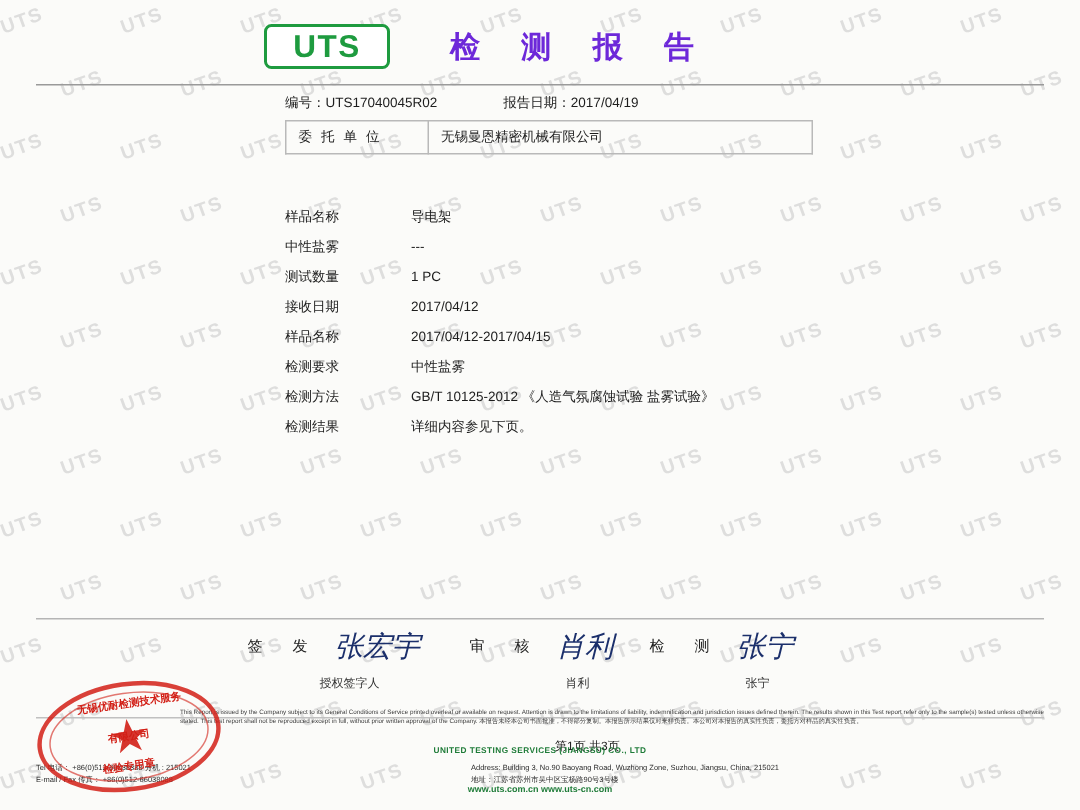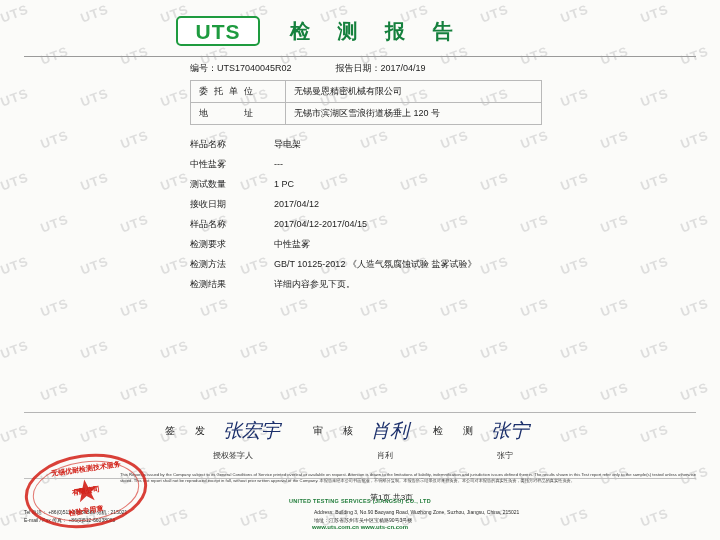--- a/index.html
+++ b/index.html
@@ -42,23 +42,23 @@
     border:2px solid #1e9b3f;
     border-radius:5px;
     box-sizing:border-box;
     display:flex;align-items:center;justify-content:center;
   }
   .uts-logo .uts-txt{
     font-size:21px;font-weight:bold;color:#1e9b3f;letter-spacing:1px;
     line-height:1;
   }
   .report-title{
-    position:absolute;left:290px;top:10px;
+    position:absolute;left:300px;top:10px;
     font-size:20px;font-weight:bold;letter-spacing:11px;
-    color:#15803d;
+    color:#6d28d9;
   }
   .rule{
     position:absolute;left:24px;width:672px;height:1px;background:#9a9a9a;
   }
   .rule.top{top:56px;}
   
   .meta{
     position:absolute;left:190px;top:62px;width:420px;
     font-size:9px;color:#1d1d1d;
   }
@@ -288,24 +288,20 @@
       </div>
     </div>
   </div>
 
   <table class="tbl">
     <tbody>
       <tr>
         <td class="k">委托单位</td>
         <td>无锡曼恩精密机械有限公司</td>
       </tr>
-      <tr>
-        <td class="k">地　　址</td>
-        <td>无锡市滨湖区雪浪街道杨垂上 120 号</td>
-      </tr>
     </tbody>
   </table>
 
 
   <div class="fields">
     <div class="frow">
       <div class="fk">样品名称</div>
       <div class="fv">导电架</div>
     </div>
     <div class="frow">

